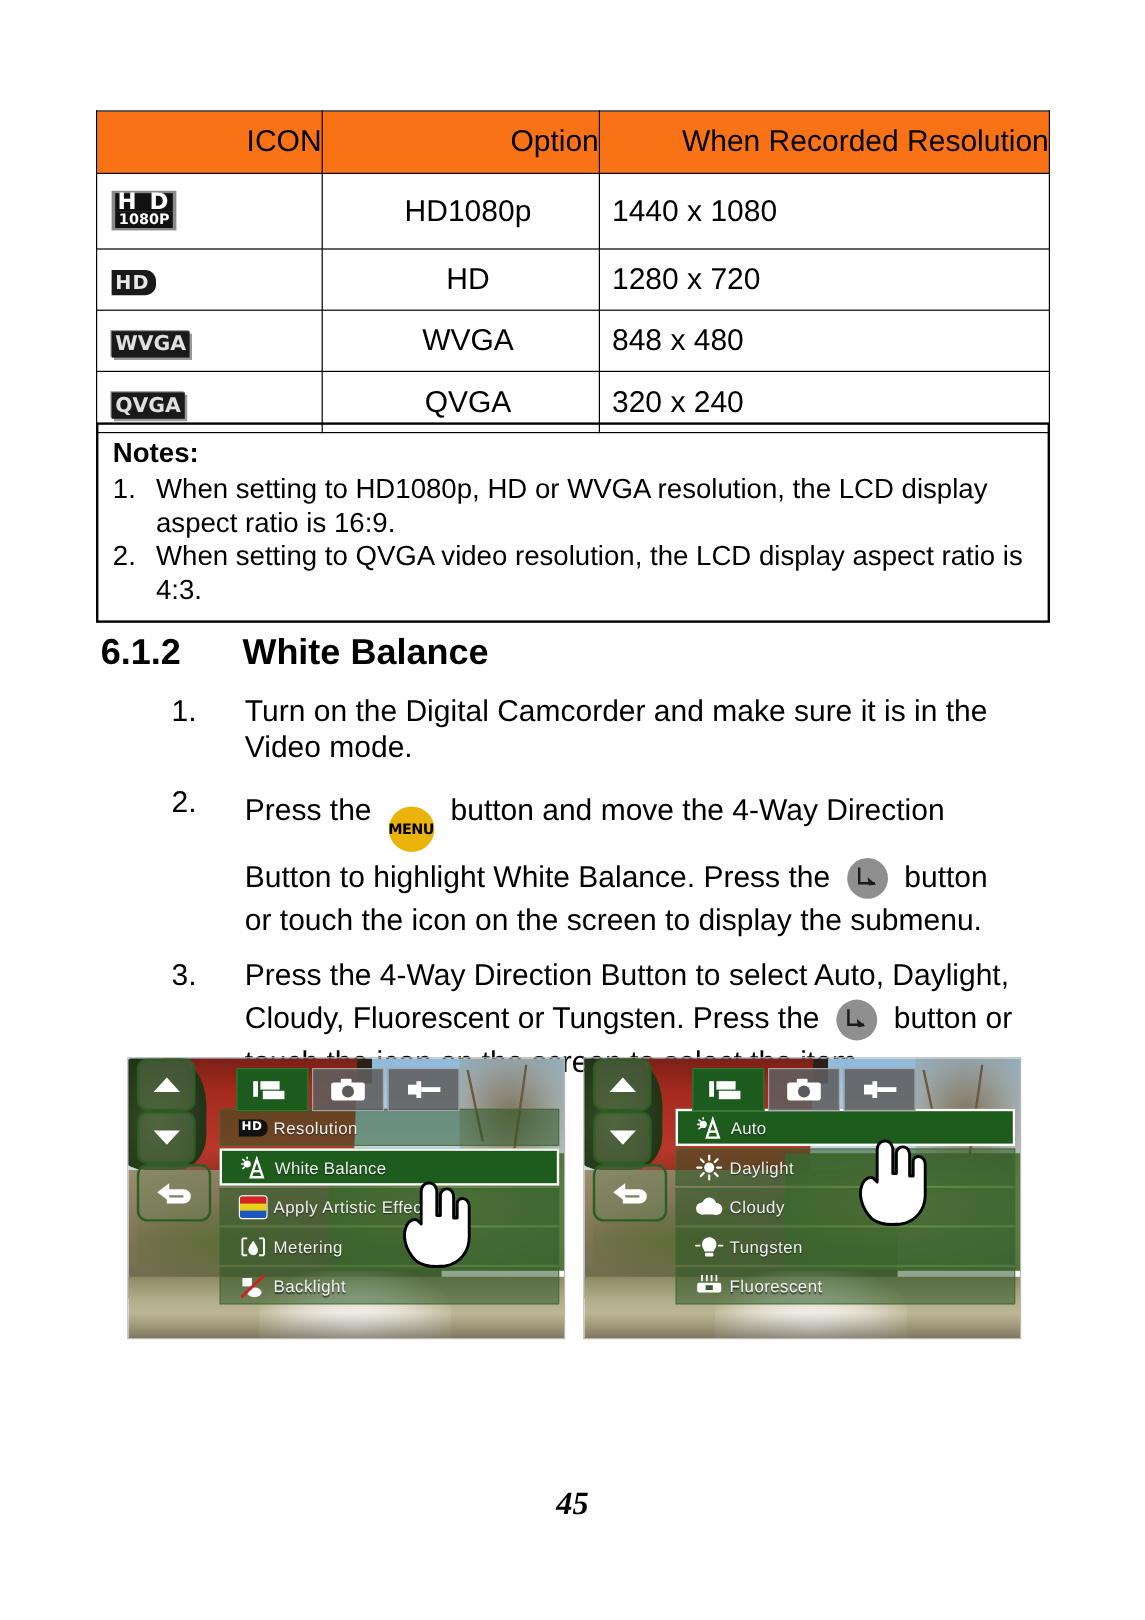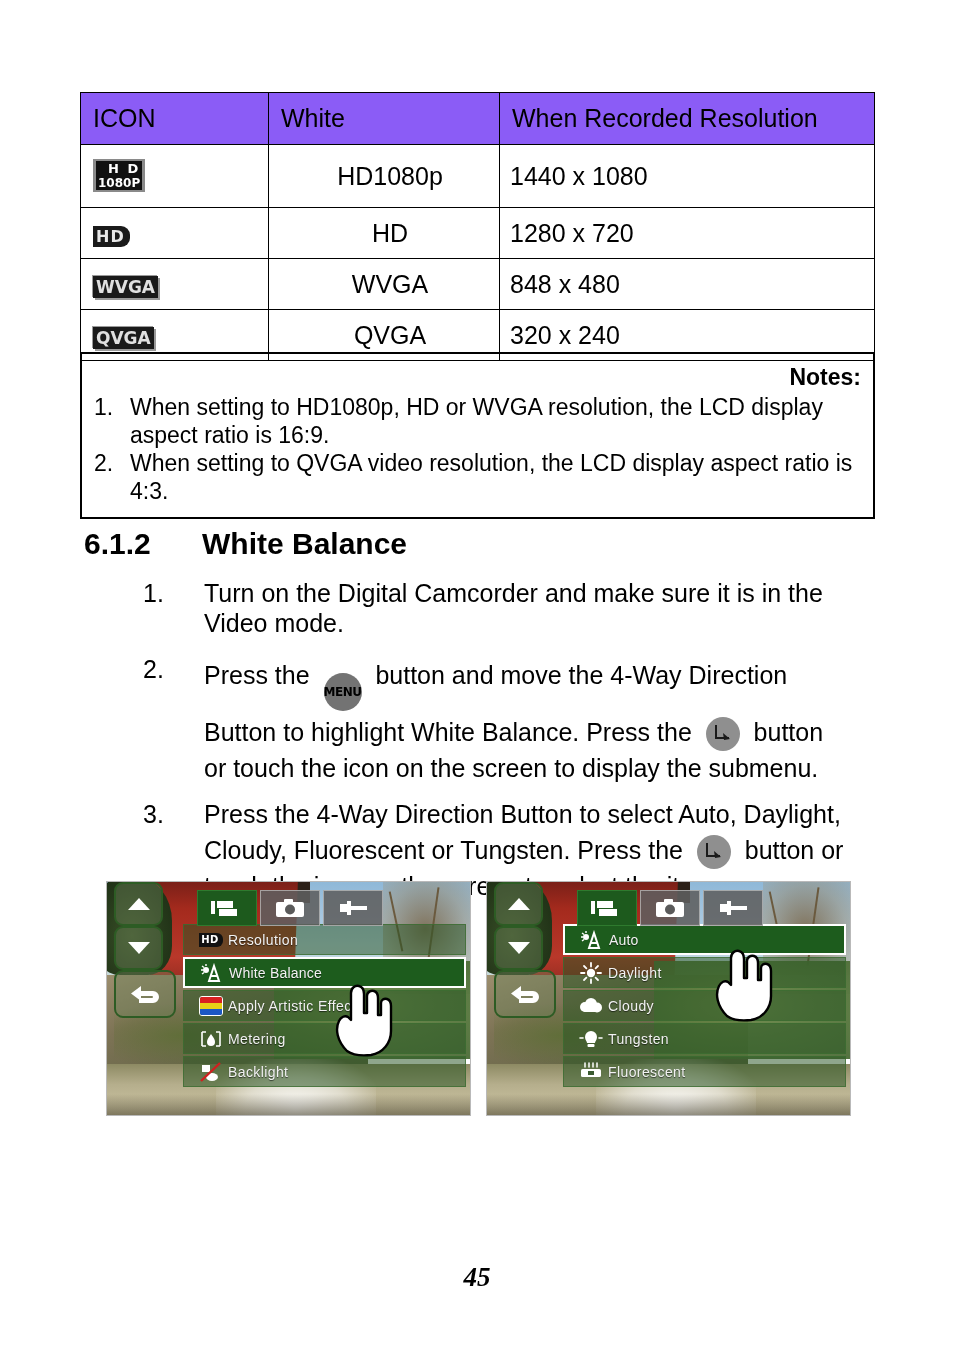--- a/index.html
+++ b/index.html
@@ -26,24 +26,25 @@
     table-layout: fixed;
   }
   .res-table td, .res-table th {
     border: 1.5px solid #000;
     padding: 0;
     vertical-align: middle;
     font-weight: normal;
     text-align: left;
   }
   .res-table thead th {
-    background: #8b5cf6;
+    background: #f97316;
     height: 51px;
     font-size: 25px;
     padding-left: 12px;
+    text-align: right;
   }
   .res-table thead th.c1 { width: 175px; }
   .res-table thead th.c2 { width: 218px; }
   .res-table tbody td {
     height: 50px;
     font-size: 25px;
   }
   .res-table tbody td.icon-cell {
     text-align: left;
     padding-left: 12px;
@@ -58,25 +59,25 @@
     background: #8a8a8a;
     padding: 2px 3px;
     line-height: 0;
   }
   .glyph-hd1080 .hdrow {
     display: block;
     background: #111;
     color: #fff;
     font-family: "DejaVu Sans", sans-serif;
     font-weight: bold;
-    font-size: 13px;
+    font-size: 19px;
     line-height: 15px;
     letter-spacing: 2px;
     padding: 0 2px;
-    text-align: right;
+    text-align: left;
   }
   .glyph-hd1080 .tenrow {
     display: block;
     background: #111;
     color: #fff;
     font-family: "DejaVu Sans", sans-serif;
     font-weight: bold;
     font-size: 12px;
     line-height: 14px;
     padding: 0 2px;
@@ -114,21 +115,20 @@
     top: 352px;
     width: 795px;
     box-sizing: border-box;
     border: 2.5px solid #000;
     padding: 10px 12px 12px 12px;
   }
   .notes-title {
     font-size: 23px;
     font-weight: bold;
     margin-bottom: 2px;
-    text-align: right;
   }
   .note-item {
     display: flex;
     font-size: 23px;
     line-height: 28px;
   }
   .note-num { width: 36px; flex: 0 0 36px; }
   .note-text { flex: 1; }
 
   
@@ -159,21 +159,21 @@
   .step-body { flex: 1; }
   .step-body .ln { display: block; white-space: nowrap; }
   .step-body .ln.tallline { line-height: 42px; }
 
   
   .btn-menu {
     display: inline-block;
     width: 38px;
     height: 38px;
     border-radius: 50%;
-    background: #737373;
+    background: #eab308;
     color: #000;
     font-family: "DejaVu Sans", sans-serif;
     font-weight: bold;
     font-size: 12px;
     line-height: 38px;
     text-align: center;
     vertical-align: -12px;
     letter-spacing: -0.5px;
   }
   .btn-ok {
@@ -340,31 +340,30 @@
   
   .page-num {
     position: absolute;
     left: 0; right: 0;
     top: 1238px;
     text-align: center;
     font-family: "Liberation Serif", serif;
     font-weight: bold;
     font-style: italic;
     font-size: 27px;
-    margin-top: 24px;
   }
 </style>
 </head>
 <body>
 
 <table class="res-table">
   <thead>
     <tr>
       <th class="c1">ICON</th>
-      <th class="c2">White</th>
+      <th class="c2">Option</th>
       <th>When Recorded Resolution</th>
     </tr>
   </thead>
   <tbody>
     <tr class="tall">
       <td class="icon-cell">
         <span class="glyph-hd1080">
           <span class="hdrow">H D</span>
           <span class="tenrow">1080P</span>
         </span>

